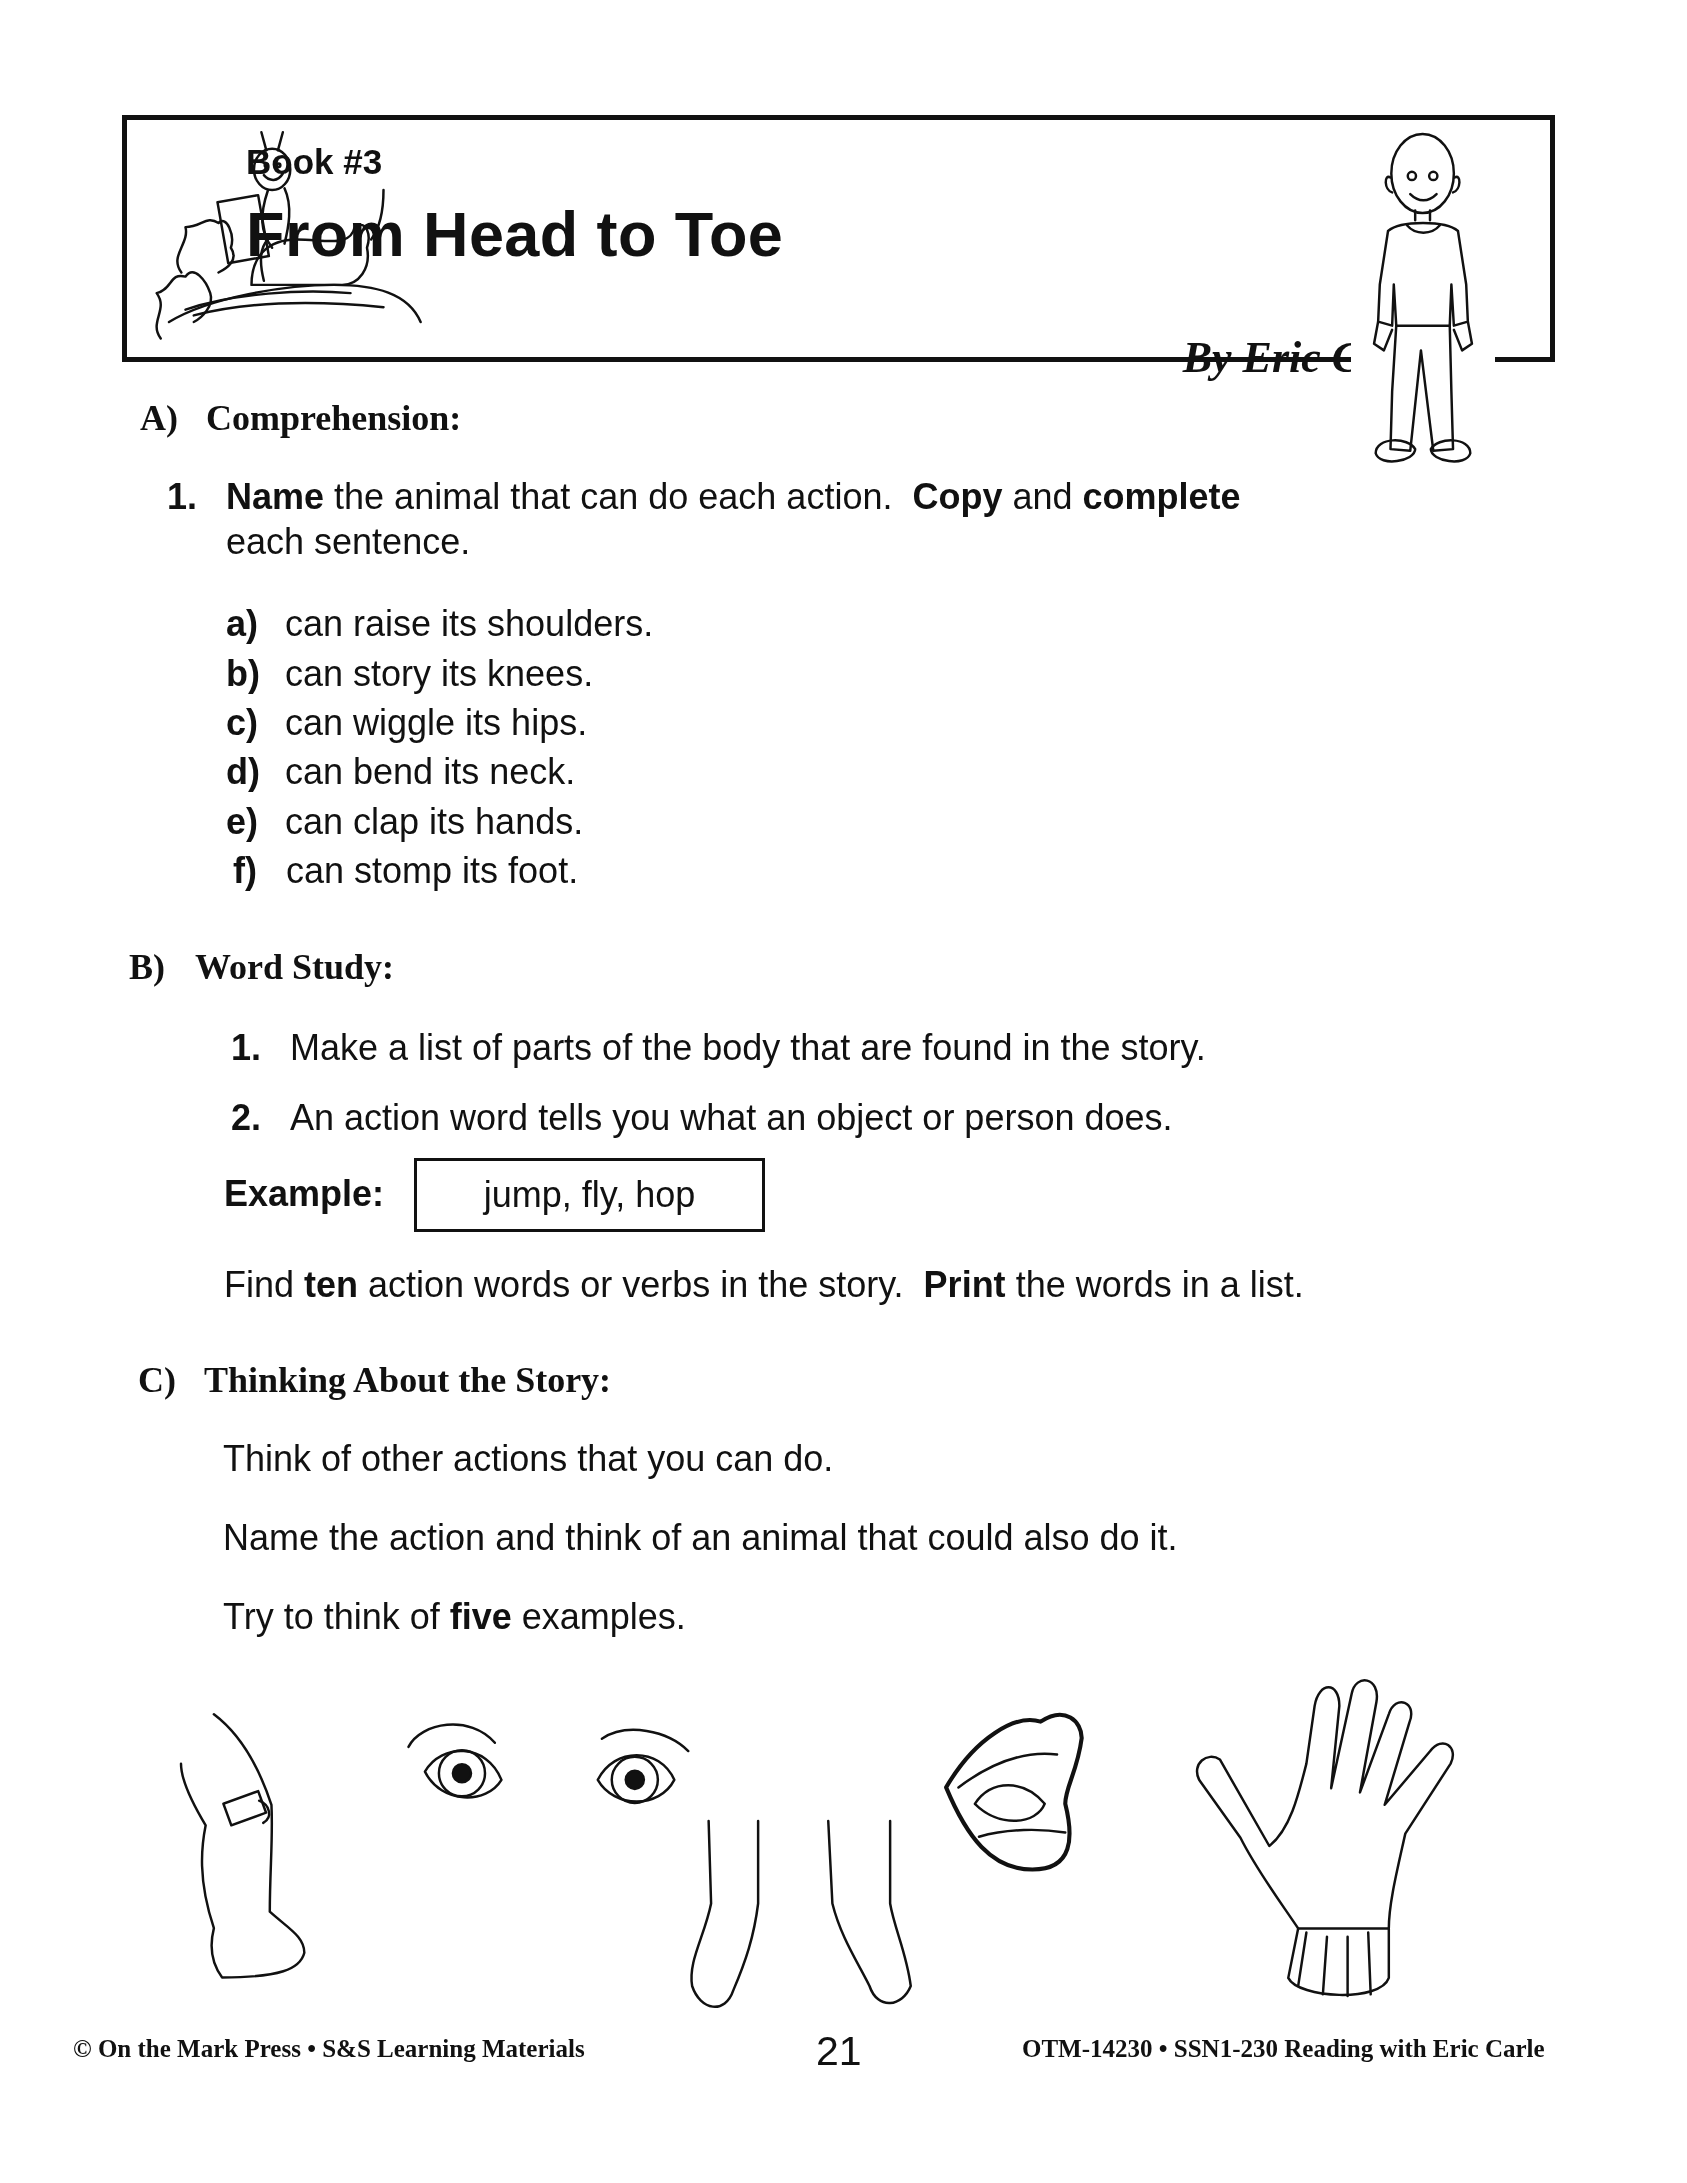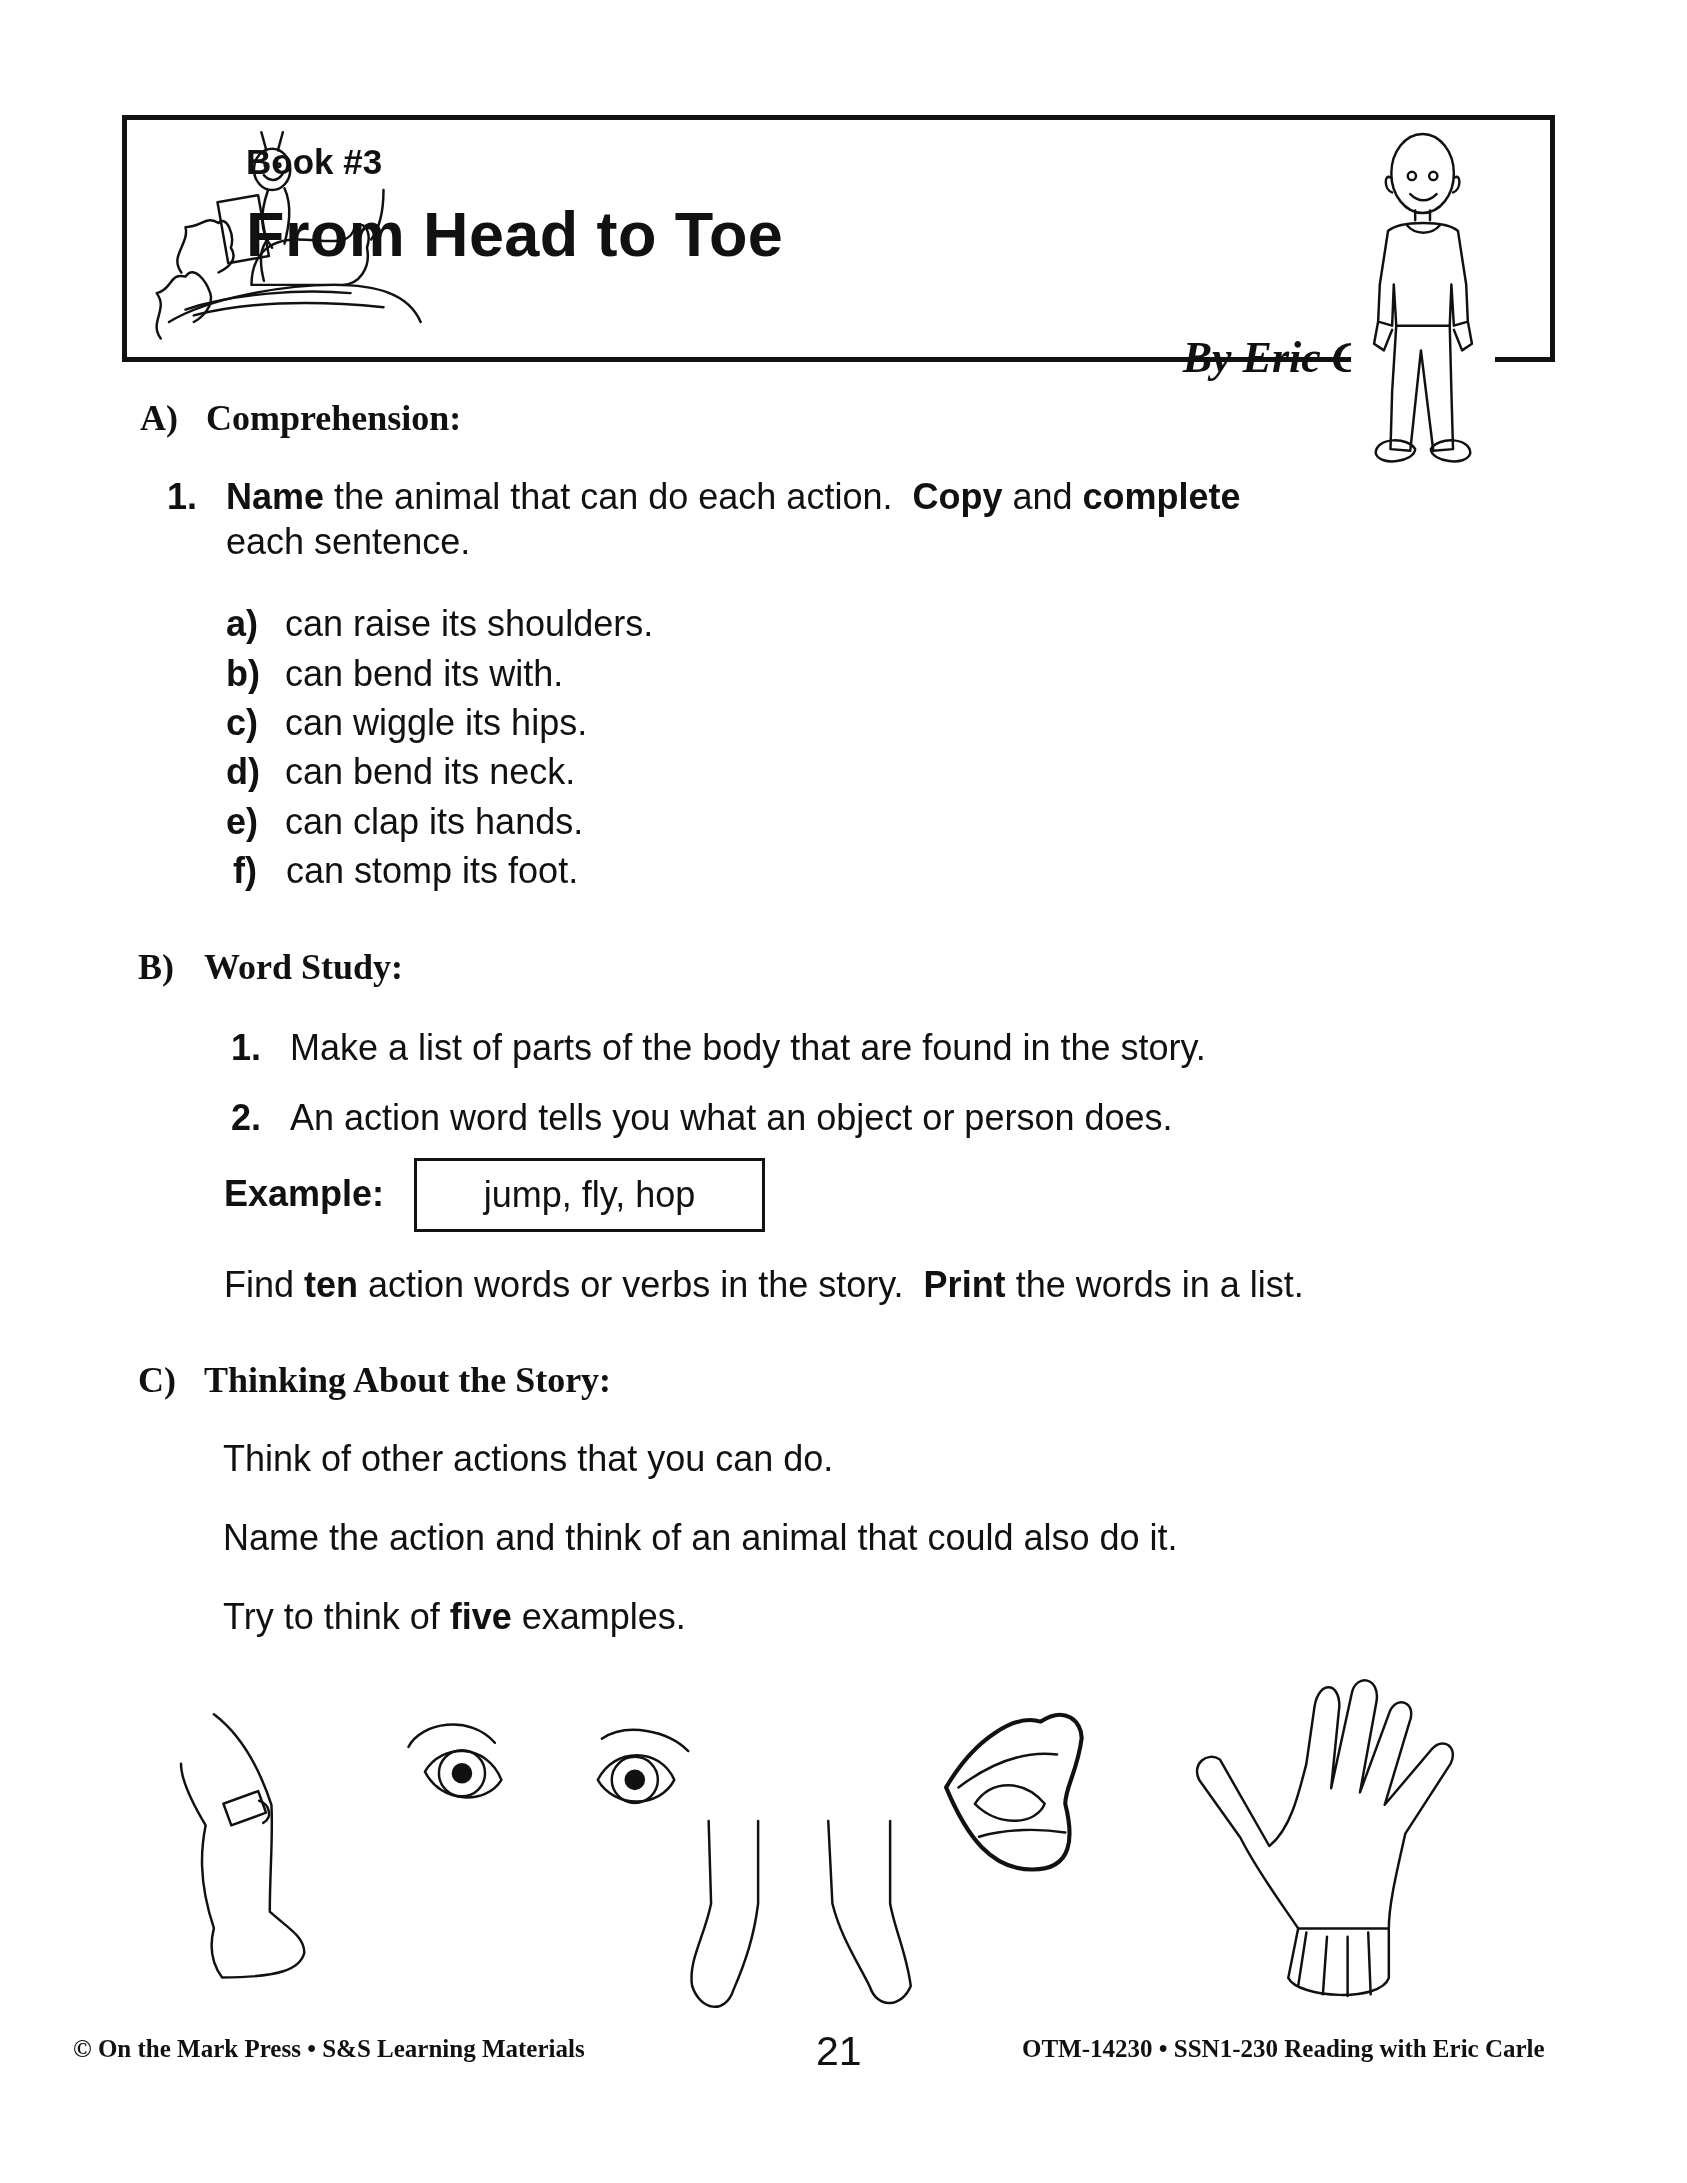--- a/index.html
+++ b/index.html
@@ -72,27 +72,27 @@
 <div class="abs sec-head" style="left:140px;top:397px;">
   <span class="lbl">A)</span><span>Comprehension:</span>
 </div>
 
 <div class="abs body-txt" style="left:147px;top:476px;">
   <span class="num">1.</span><span class="b">Name</span><span style="white-space:pre"> the animal that can do each action.  </span><span class="b">Copy</span><span style="white-space:pre"> and </span><span class="b">complete</span>
 </div>
 <div class="abs body-txt" style="left:206px;top:521px;">each sentence.</div>
 
 <div class="abs body-txt" style="left:206px;top:603px;"><span class="item-letter">a)</span><span>can raise its shoulders.</span></div>
-<div class="abs body-txt" style="left:206px;top:653px;"><span class="item-letter">b)</span><span>can bend its with.</span></div>
+<div class="abs body-txt" style="left:206px;top:653px;"><span class="item-letter">b)</span><span>can story its knees.</span></div>
 <div class="abs body-txt" style="left:206px;top:702px;"><span class="item-letter">c)</span><span>can wiggle its hips.</span></div>
 <div class="abs body-txt" style="left:206px;top:751px;"><span class="item-letter">d)</span><span>can bend its neck.</span></div>
 <div class="abs body-txt" style="left:206px;top:801px;"><span class="item-letter">e)</span><span>can clap its hands.</span></div>
 <div class="abs body-txt" style="left:213px;top:850px;"><span class="item-letter" style="width:53px">f)</span><span>can stomp its foot.</span></div>
 
-<div class="abs sec-head" style="left:138px;top:946px;">
+<div class="abs sec-head" style="left:129px;top:946px;">
   <span class="lbl">B)</span><span>Word Study:</span>
 </div>
 <div class="abs body-txt" style="left:211px;top:1027px;"><span class="num">1.</span><span>Make a list of parts of the body that are found in the story.</span></div>
 <div class="abs body-txt" style="left:211px;top:1097px;"><span class="num">2.</span><span>An action word tells you what an object or person does.</span></div>
 <div class="abs body-txt b" style="left:204px;top:1173px;">Example:</div>
 <div class="abs example-box">jump, fly, hop</div>
 <div class="abs body-txt" style="left:204px;top:1264px;white-space:pre;"><span>Find </span><span class="b">ten</span><span> action words or verbs in the story.  </span><span class="b">Print</span><span> the words in a list.</span></div>
 
 <div class="abs sec-head" style="left:138px;top:1359px;">
   <span class="lbl">C)</span><span>Thinking About the Story:</span>

